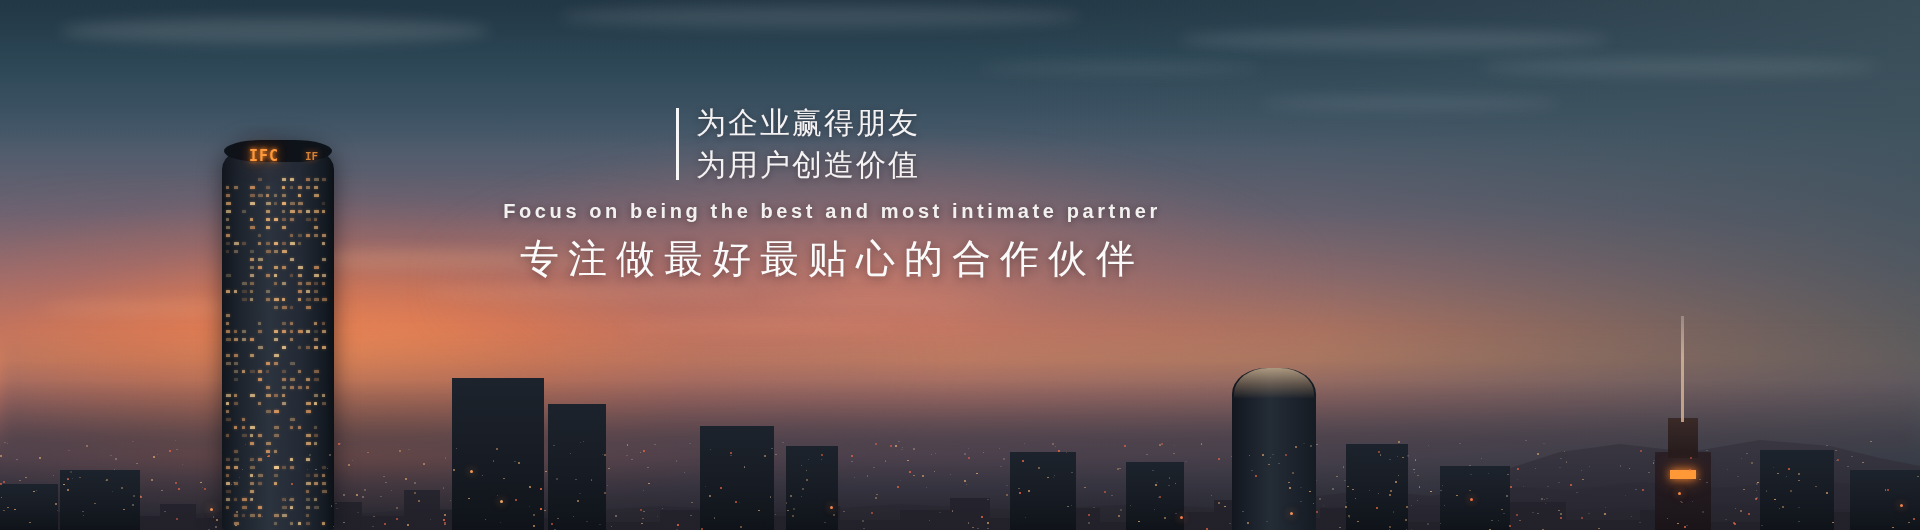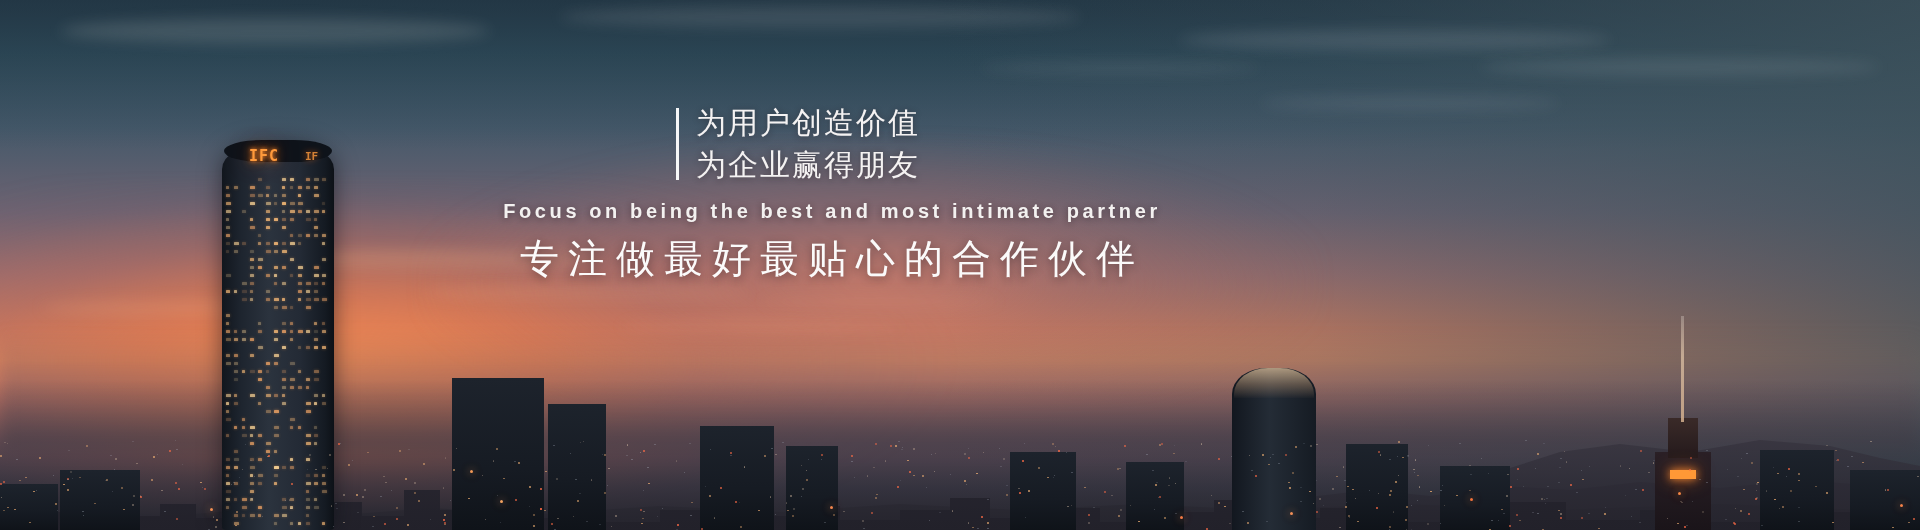--- a/index.html
+++ b/index.html
@@ -1266,22 +1266,22 @@
       <div class="lite" style="left: 210px; top: 508px; width: 3px; height: 3px; border-radius: 50%; background: rgba(255, 150, 86, 0.95); box-shadow: rgba(255, 150, 86, 0.8) 0px 0px 7px, rgba(255, 150, 86, 0.45) 0px 0px 14px;"></div>
       <div class="lite" style="left: 1900px; top: 504px; width: 3px; height: 3px; border-radius: 50%; background: rgba(255, 136, 76, 0.95); box-shadow: rgba(255, 136, 76, 0.8) 0px 0px 7px, rgba(255, 136, 76, 0.45) 0px 0px 14px;"></div>
     </div>
 
   <div class="copy">
 
     <div class="headline-row">
       <div class="headline-inner">
         <div class="divider"></div>
         <div class="tagline-pair">
+          <div class="tagline">为企业赢得朋友</div>
           <div class="tagline">为用户创造价值</div>
-          <div class="tagline">为企业赢得朋友</div>
         </div>
       </div>
     </div>
 
     <div class="subtitle-en">Focus on being the best and most intimate partner</div>
 
     <div class="subtitle-cn">专注做最好最贴心的合作伙伴</div>
 
   </div>
 </div>

